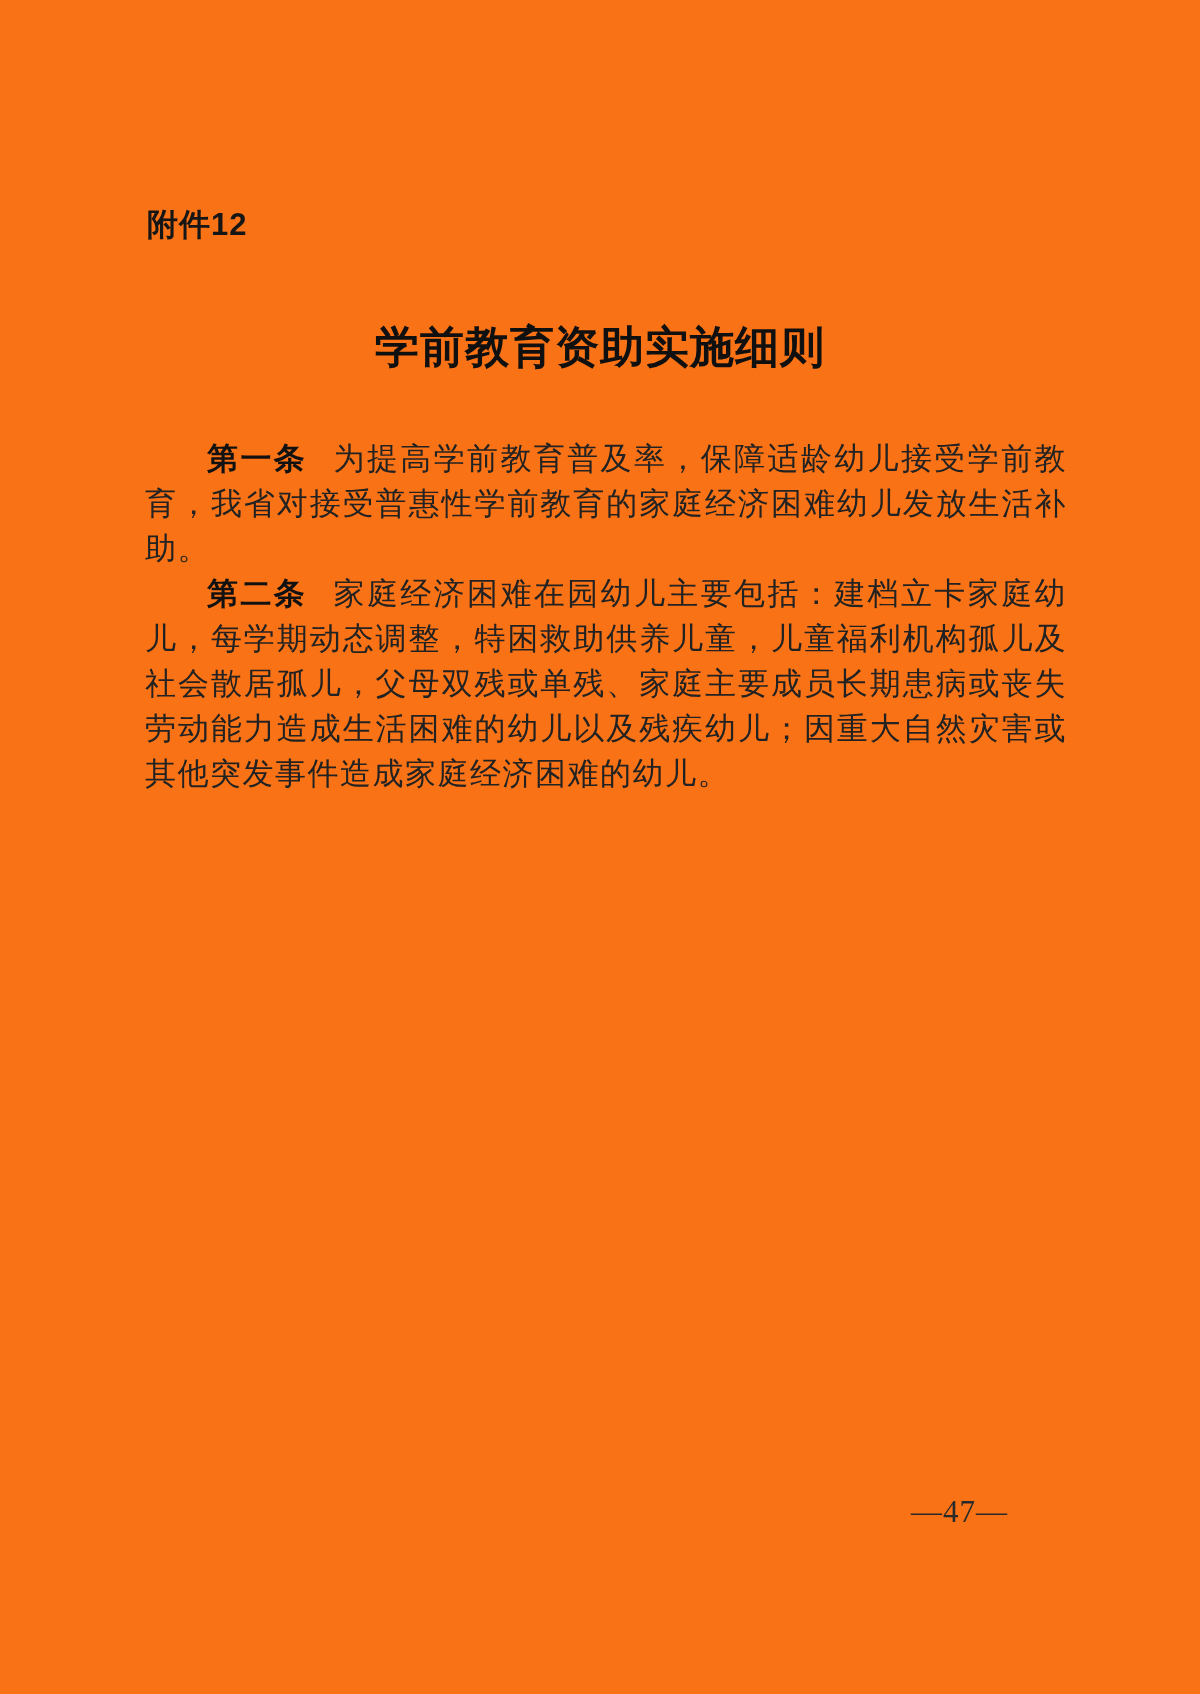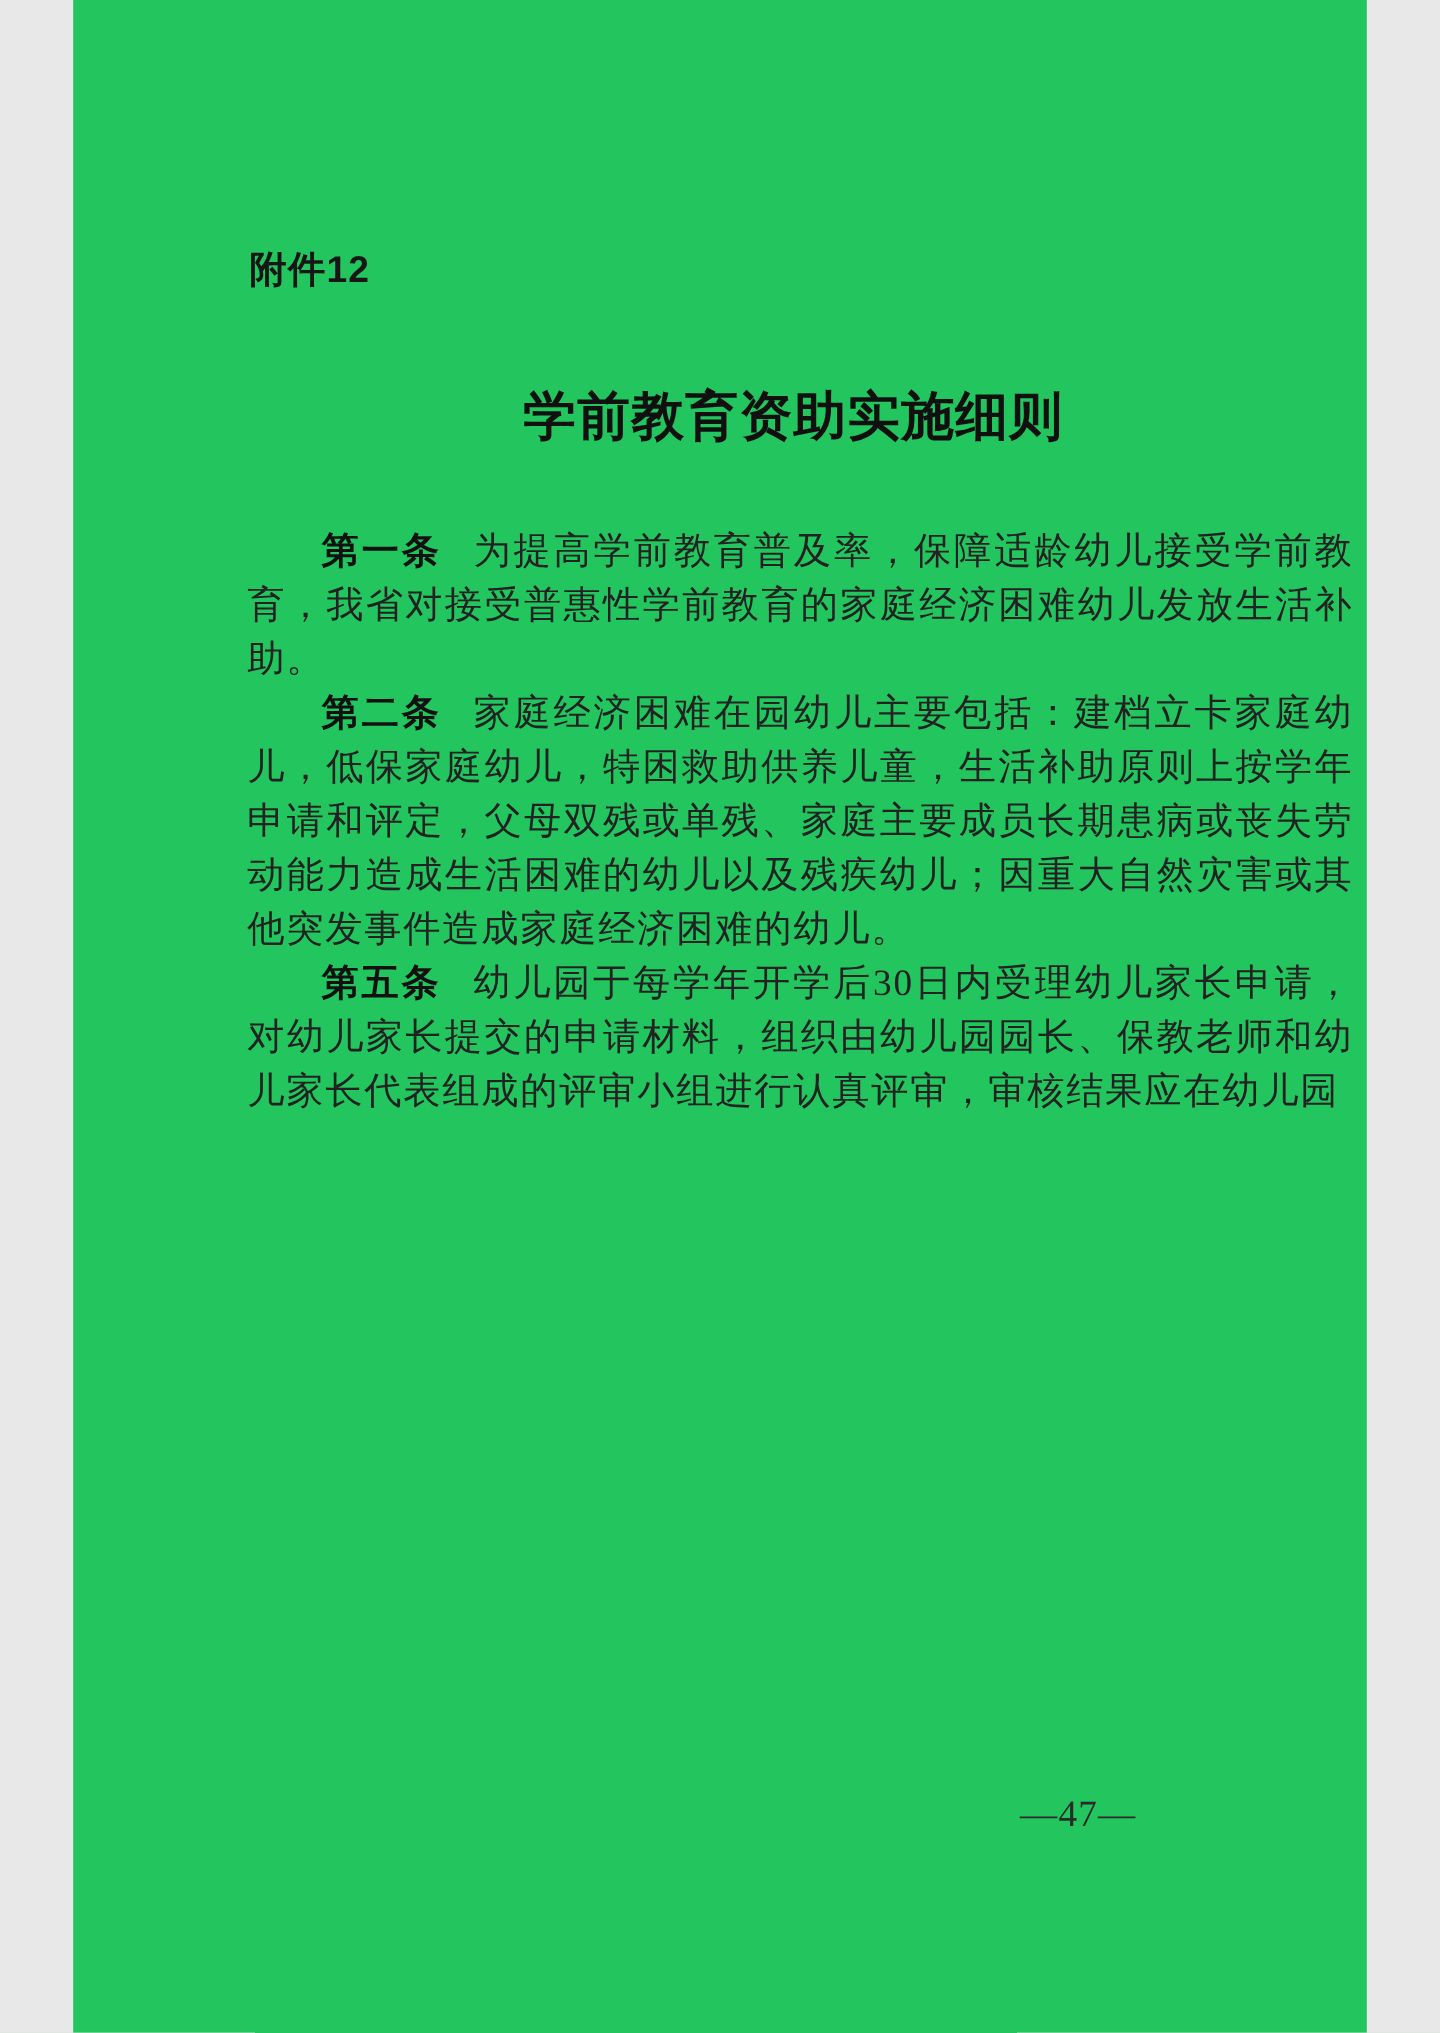--- a/index.html
+++ b/index.html
@@ -2,24 +2,24 @@
 <html><head>
 <meta charset="utf-8">
 <style>
   html, body {
     margin: 0;
     padding: 0;
     background: #e8e8e8;
   }
   .page {
     position: relative;
-    width: 1078px;
+    width: 1200px;
     height: 1694px;
     margin: 0 auto;
-    background: #22c55e;
+    background: #f97316;
     overflow: hidden;
     font-family: "Liberation Serif", serif;
     color: #1e1e1e;
   }
   .attachment {
     position: absolute;
     left: 147px;
     top: 204px;
     font-family: "Liberation Sans", sans-serif;
     font-size: 31px;
@@ -76,22 +76,21 @@
 
 <div class="page">
 
   <div class="attachment">附件12</div>
 
   <h1 class="doc-title">学前教育资助实施细则</h1>
 
   <div class="doc-body" id="paragraphs">
   <p class="para"><b class="plabel">第一条</b><span>为提高学前教育普及率，保障适龄幼儿接受学前教育，我省对接受普惠性学前教育的家庭经济困难幼儿发放生活补助。</span></p>
 
-  <p class="para"><b class="plabel">第二条</b><span>家庭经济困难在园幼儿主要包括：建档立卡家庭幼儿，低保家庭幼儿，特困救助供养儿童，生活补助原则上按学年申请和评定，父母双残或单残、家庭主要成员长期患病或丧失劳动能力造成生活困难的幼儿以及残疾幼儿；因重大自然灾害或其他突发事件造成家庭经济困难的幼儿。</span></p>
+  <p class="para"><b class="plabel">第二条</b><span>家庭经济困难在园幼儿主要包括：建档立卡家庭幼儿，每学期动态调整，特困救助供养儿童，儿童福利机构孤儿及社会散居孤儿，父母双残或单残、家庭主要成员长期患病或丧失劳动能力造成生活困难的幼儿以及残疾幼儿；因重大自然灾害或其他突发事件造成家庭经济困难的幼儿。</span></p>
 
 
 
-  <p class="para"><b class="plabel">第五条</b><span>幼儿园于每学年开学后30日内受理幼儿家长申请，对幼儿家长提交的申请材料，组织由幼儿园园长、保教老师和幼儿家长代表组成的评审小组进行认真评审，审核结果应在幼儿园</span></p>
 </div>
 
   <div class="pagenum">—47—</div>
 
 </div>
 
 </body></html>

